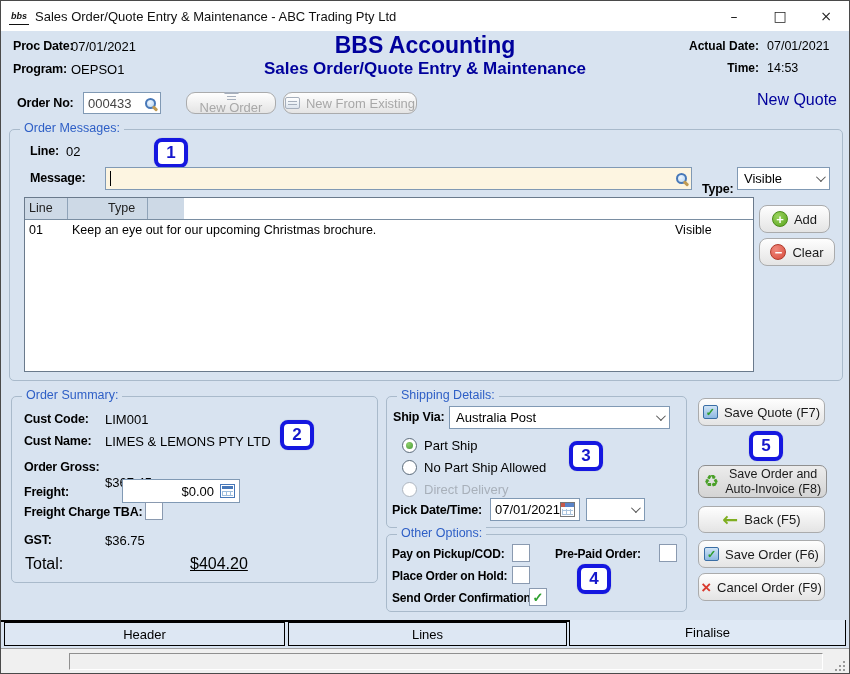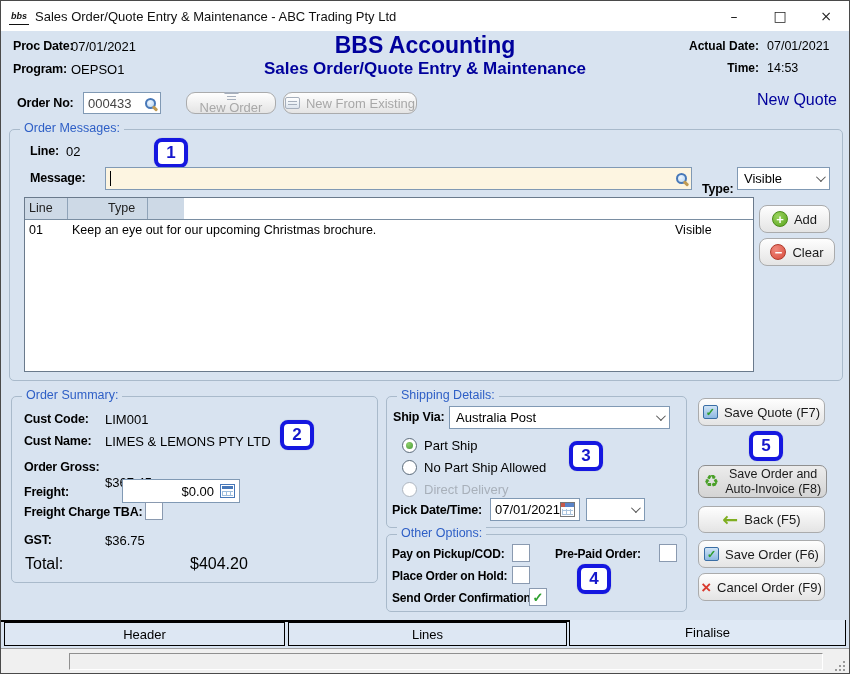--- a/index.html
+++ b/index.html
@@ -240,21 +240,21 @@
         <span class="calcicon" style="margin-left:0;"></span>
       </div>
 
       <span class="lbl" style="left:12px; top:108px;">Freight Charge TBA:</span>
       <div class="checkbox" style="left:133px; top:105px;"></div>
 
       <span class="lbl" style="left:12px; top:136px;">GST:</span>
       <span class="val" style="left:93px; top:136px;">$36.75</span>
 
       <span class="total-lbl" style="left:13px; top:158px;">Total:</span>
-      <span class="total-val" style="left:178px; top:158px;">$404.20</span>
+      <span class="total-val" style="left:178px; top:158px;text-decoration:underline;">$404.20</span>
     </div>
 
     <div class="group" style="left:385px; top:365px; width:301px; height:132px;">
       <span class="legend">Shipping Details:</span>
 
       <span class="lbl" style="left:6px; top:13px;">Ship Via:</span>
       <div class="combo" style="left:62px; top:9px; width:221px; height:23px;">
         <span>Australia Post</span>
         <span class="chev"></span>
       </div>

